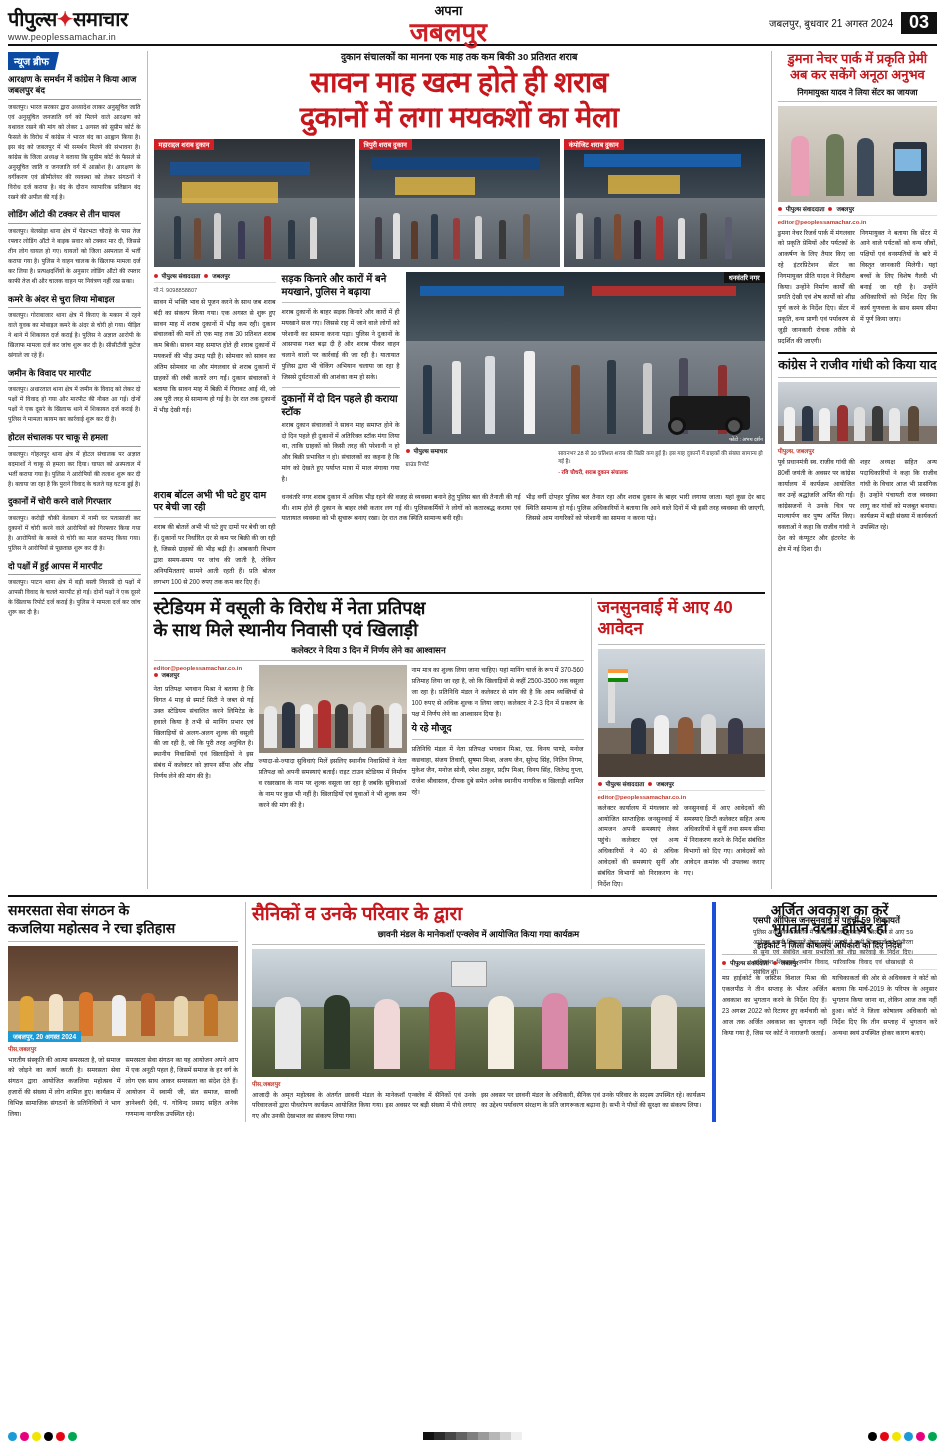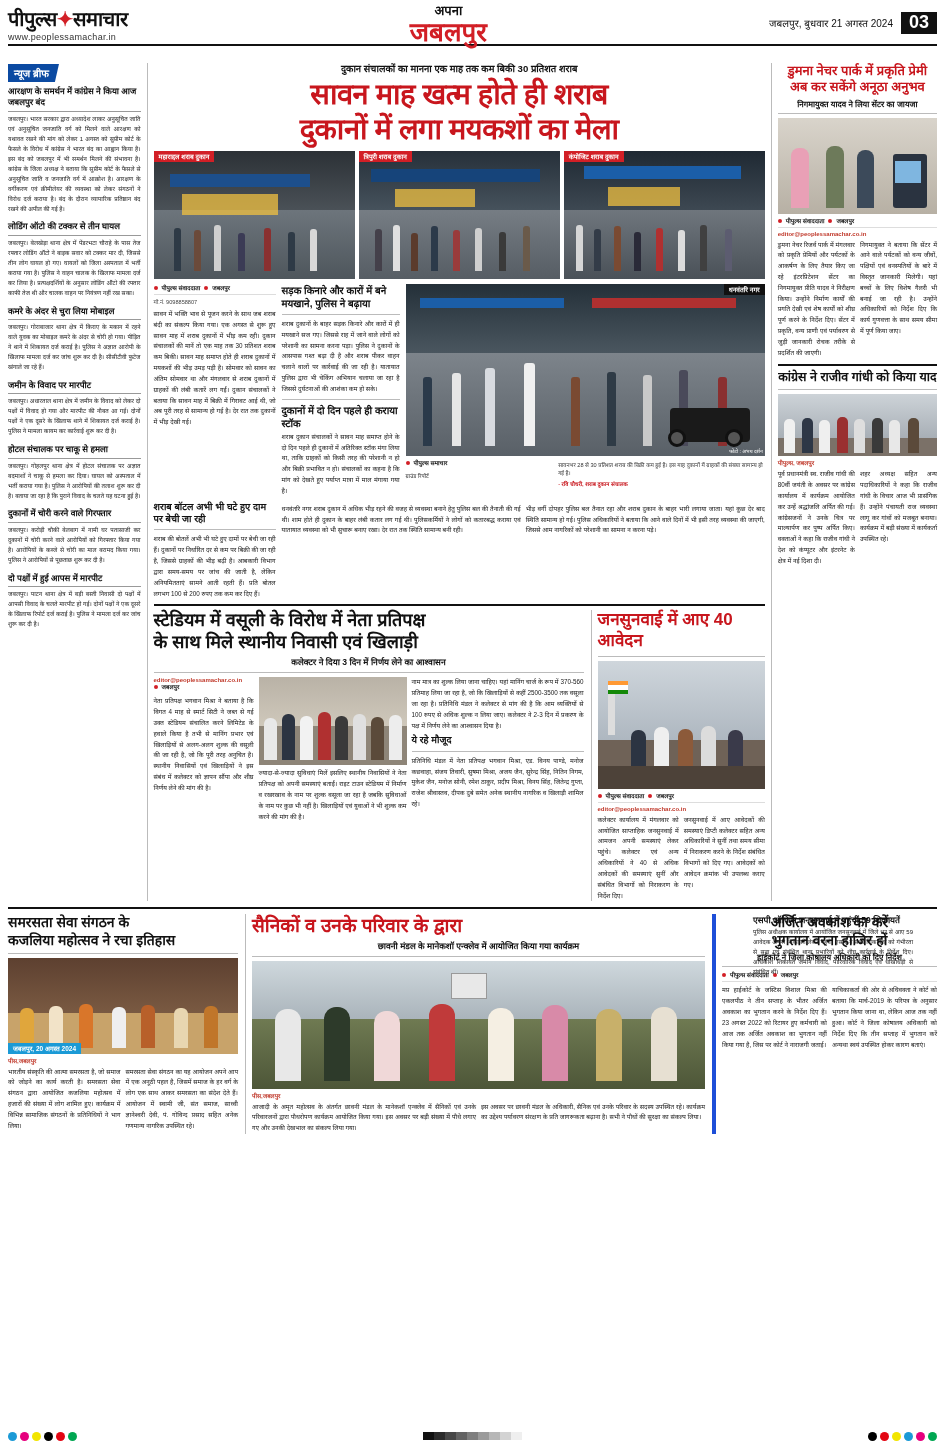--- a/index.html
+++ b/index.html
@@ -22,21 +22,21 @@
   .mh-site { font-size:9px; color:#333; letter-spacing:0.3px; }
   .mh-center { text-align:center; }
   .mh-apna { font-size:13px; font-weight:bold; color:#111; }
   .mh-city { font-size:26px; font-weight:bold; color:#d21f26; line-height:1; }
   .mh-right { display:flex; align-items:center; gap:8px; }
   .mh-date { font-size:10px; color:#111; }
   .mh-pageno { background:#111; color:#fff; font-size:18px; font-weight:bold;
     padding:1px 8px; line-height:1.1; }
 
   
-  .cols { display:flex; gap:6px; margin-top:17px; }
+  .cols { display:flex; gap:6px; margin-top:5px; }
   .col-left { width:134px; }
   .col-mid { width:625px; }
   .col-right { width:168px; }
 
   .rule-v { border-left:1px solid #bbb; }
   .body-txt { font-size:6.3px; line-height:1.72; text-align:justify; color:#1a1a1a; }
   .body-txt.sm { font-size:6px; line-height:1.66; }
   .byline { font-size:6px; color:#c0392b; font-weight:bold; }
   .byline-row { display:flex; align-items:center; gap:4px; font-size:6px;
     color:#111; font-weight:bold; border-bottom:1px solid #ddd; padding-bottom:2px; margin-bottom:3px;}

